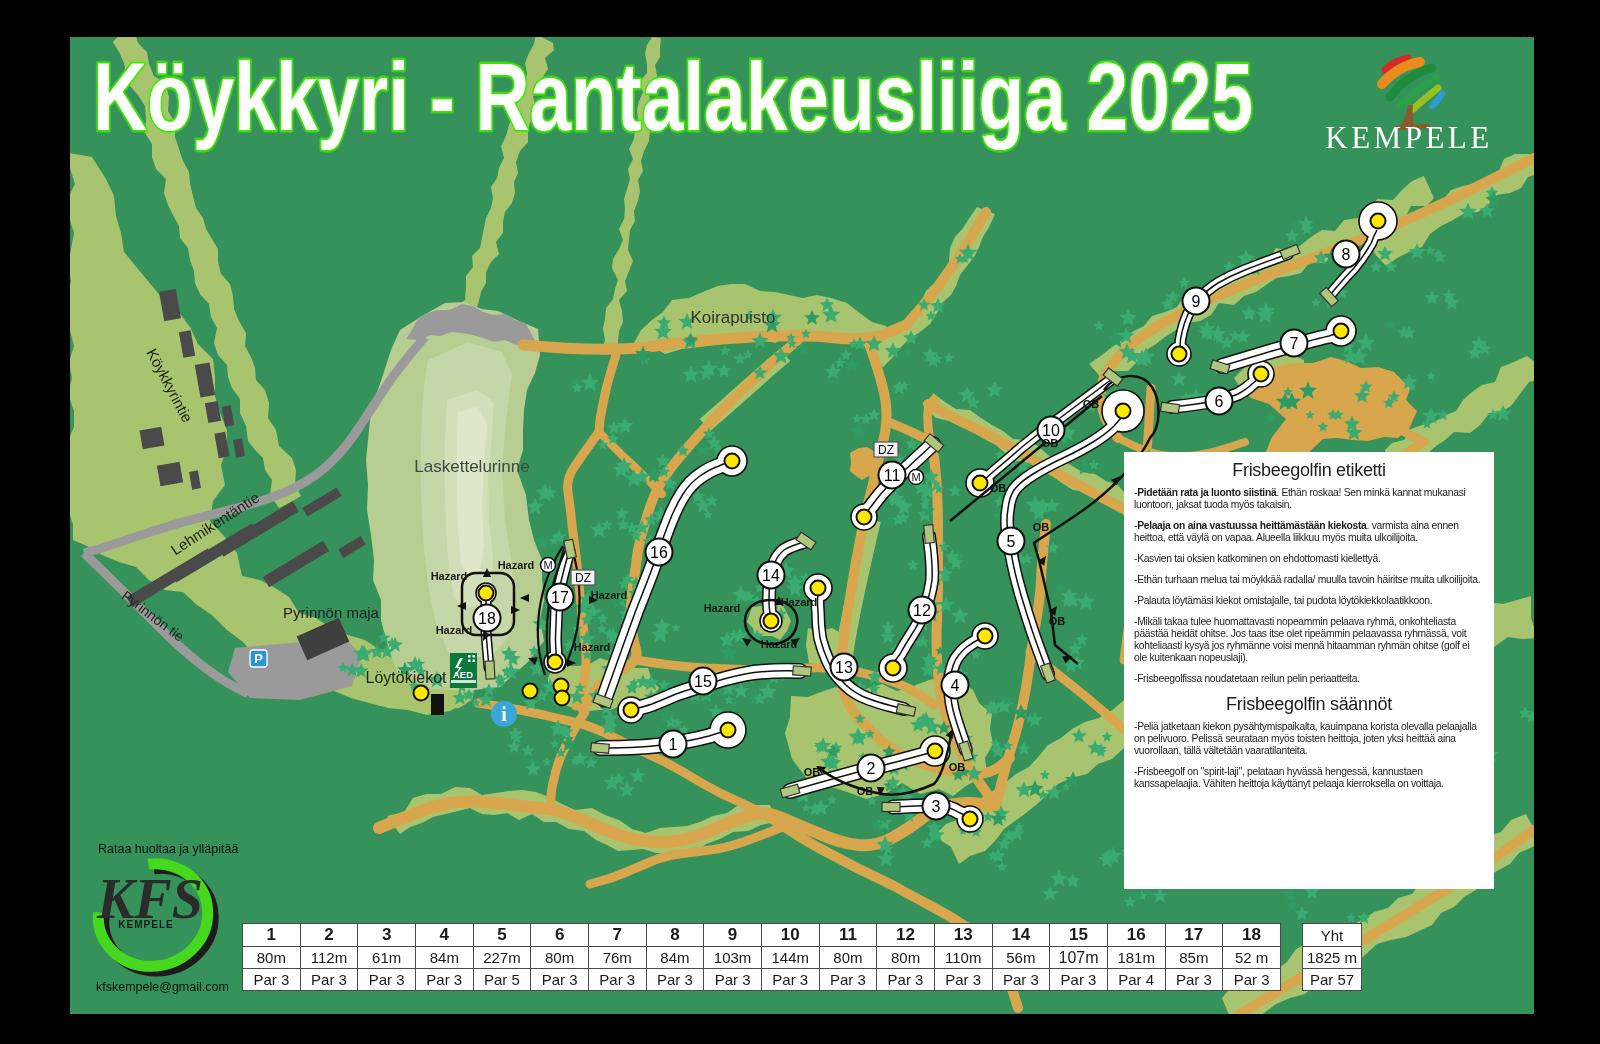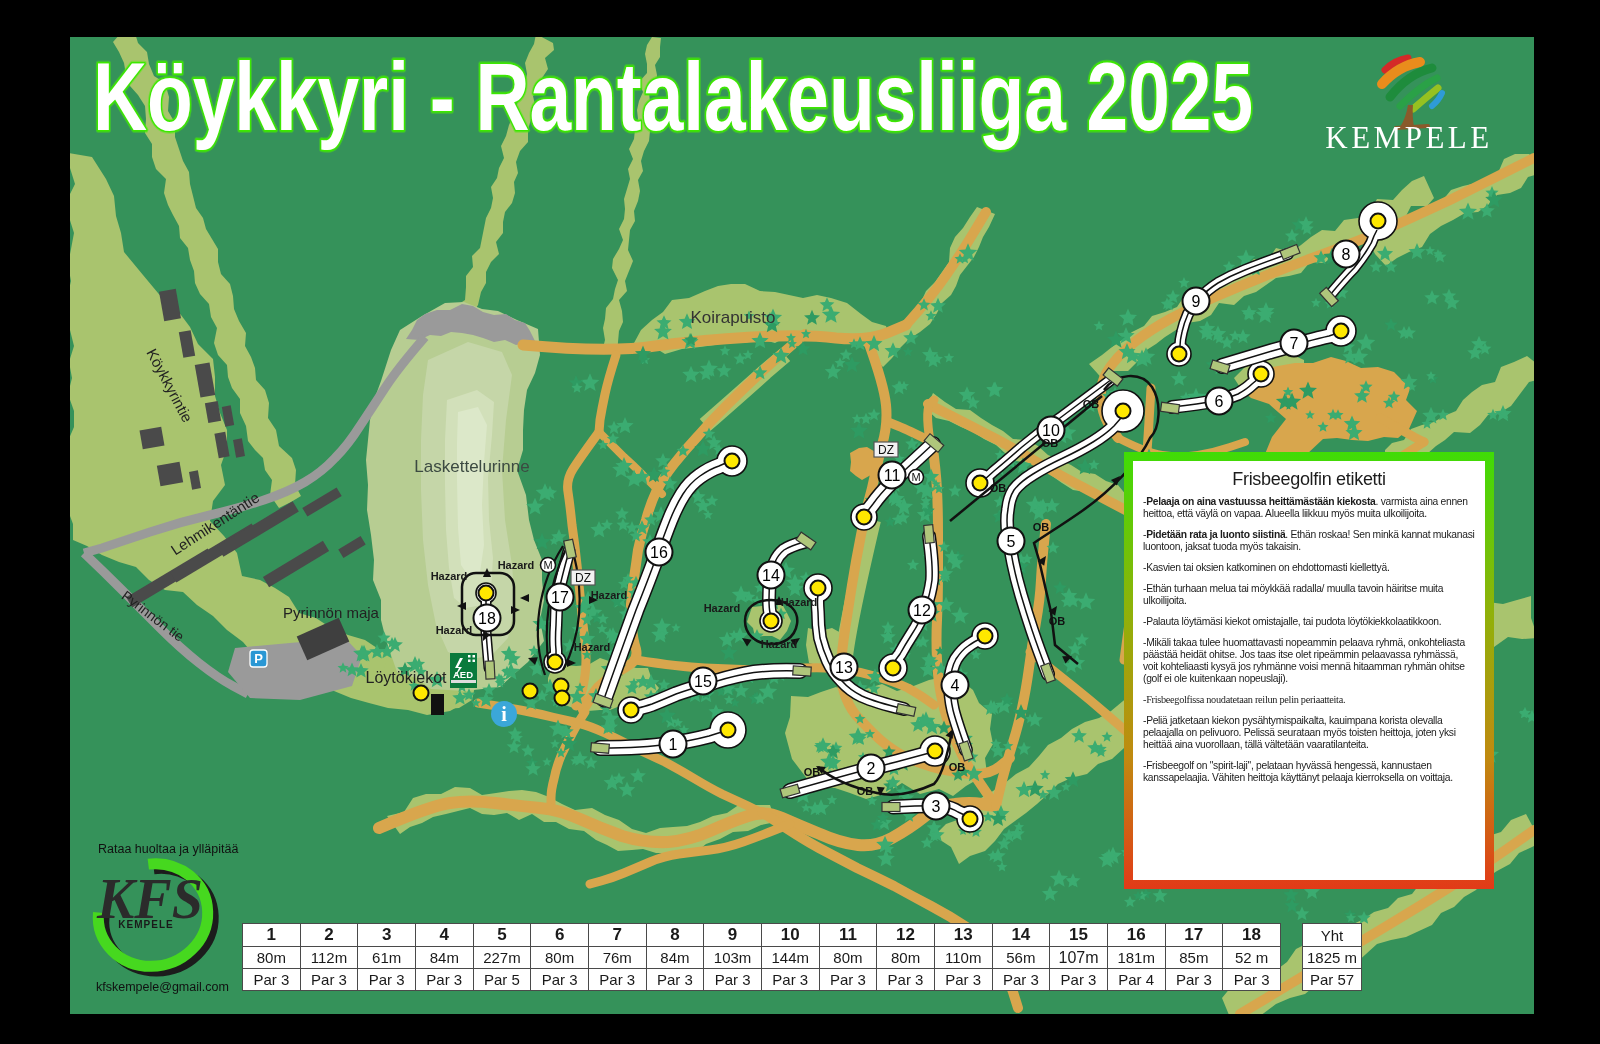--- a/index.html
+++ b/index.html
@@ -1240,33 +1240,34 @@
 <text x="97" y="918" font-size="56" font-weight="bold" font-style="italic" fill="#2B2B2B" font-family="Liberation Serif, serif">KFS</text>
 <text x="146" y="928" font-size="10" font-weight="bold" text-anchor="middle" fill="#1a1a1a" font-family="Liberation Sans, sans-serif" letter-spacing="1">KEMPELE</text>
 </g>
 
 <text x="98" y="853" font-size="12.5" fill="#111" font-family="Liberation Sans, sans-serif">Rataa huoltaa ja ylläpitää</text>
 
 <text x="96" y="991" font-size="12.5" fill="#111" font-family="Liberation Sans, sans-serif">kfskempele@gmail.com</text>
 </g>
 </svg>
 
-<div style="position:absolute;left:1124px;top:452px;width:370px;height:437px;background:linear-gradient(180deg,#3FDC06 0%,#8DB309 35%,#C08A10 70%,#E23A18 100%);box-sizing:border-box;padding:9px;">
+<div style="position:absolute;left:1124px;top:452px;width:370px;height:437px;background:linear-gradient(180deg,#3FDC06 0%,#8DB309 35%,#C08A10 70%,#E23A18 100%);box-sizing:border-box;">
 <div style="background:#fff;width:100%;height:100%;box-sizing:border-box;padding:6px 10px;font-family:'Liberation Sans',sans-serif;font-size:10.3px;line-height:12px;letter-spacing:-0.3px;color:#1c1c1c;overflow:hidden;">
 
 <div style="text-align:center;font-size:18px;line-height:21px;margin:2px 0 6px;">Frisbeegolfin etiketti</div>
 
+<p style="margin:0 0 9px;">-<b>Pidetään rata ja luonto siistinä</b>. Ethän roskaa! Sen minkä kannat mukanasi luontoon, jaksat tuoda myös takaisin.</p>
 <p style="margin:0 0 9px;">-<b>Pelaaja on aina vastuussa heittämästään kiekosta</b>. varmista aina ennen heittoa, että väylä on vapaa. Alueella liikkuu myös muita ulkoilijoita.</p>
-<p style="margin:0 0 9px;">-<b>Pidetään rata ja luonto siistinä</b>. Ethän roskaa! Sen minkä kannat mukanasi luontoon, jaksat tuoda myös takaisin.</p>
 <p style="margin:0 0 9px;">-Kasvien tai oksien katkominen on ehdottomasti kiellettyä.</p>
 <p style="margin:0 0 9px;">-Ethän turhaan melua tai möykkää radalla/ muulla tavoin häiritse muita ulkoilijoita.</p>
 <p style="margin:0 0 9px;">-Palauta löytämäsi kiekot omistajalle, tai pudota löytökiekkolaatikkoon.</p>
 <p style="margin:0 0 9px;">-Mikäli takaa tulee huomattavasti nopeammin pelaava ryhmä, onkohteliasta päästää heidät ohitse. Jos taas itse olet ripeämmin pelaavassa ryhmässä, voit kohteliaasti kysyä jos ryhmänne voisi mennä hitaamman ryhmän ohitse (golf ei ole kuitenkaan nopeuslaji).</p>
-<p style="margin:0 0 9px;font-family:Liberation Serif, serif;">-Frisbeegolfissa noudatetaan reilun pelin periaatteita.</p>
-
+<p style="margin:0 0 9px;">-Frisbeegolfissa noudatetaan reilun pelin periaatteita.</p>
+
+<div style="text-align:center;font-size:18px;line-height:21px;margin:4px 0 6px;">Frisbeegolfin säännöt</div>
 <p style="margin:0 0 9px;">-Peliä jatketaan kiekon pysähtymispaikalta, kauimpana korista olevalla pelaajalla on pelivuoro. Pelissä seurataan myös toisten heittoja, joten yksi heittää aina vuorollaan, tällä vältetään vaaratilanteita.</p>
 <p style="margin:0;">-Frisbeegolf on "spirit-laji", pelataan hyvässä hengessä, kannustaen kanssapelaajia. Vähiten heittoja käyttänyt pelaaja kierroksella on voittaja.</p>
 </div>
 </div>
 
 <table style="position:absolute;left:242px;top:923px;width:1039px;height:67px;border-collapse:collapse;table-layout:fixed;background:#fff;font-family:'Liberation Sans',sans-serif;text-align:center;color:#1a1a1a;">
 <tbody>
         <tr style="height:23px;">
           <td style="border:1px solid #4a4a4a;font-weight:bold;font-size:17px;">1</td>
           <td style="border:1px solid #4a4a4a;font-weight:bold;font-size:17px;">2</td>

